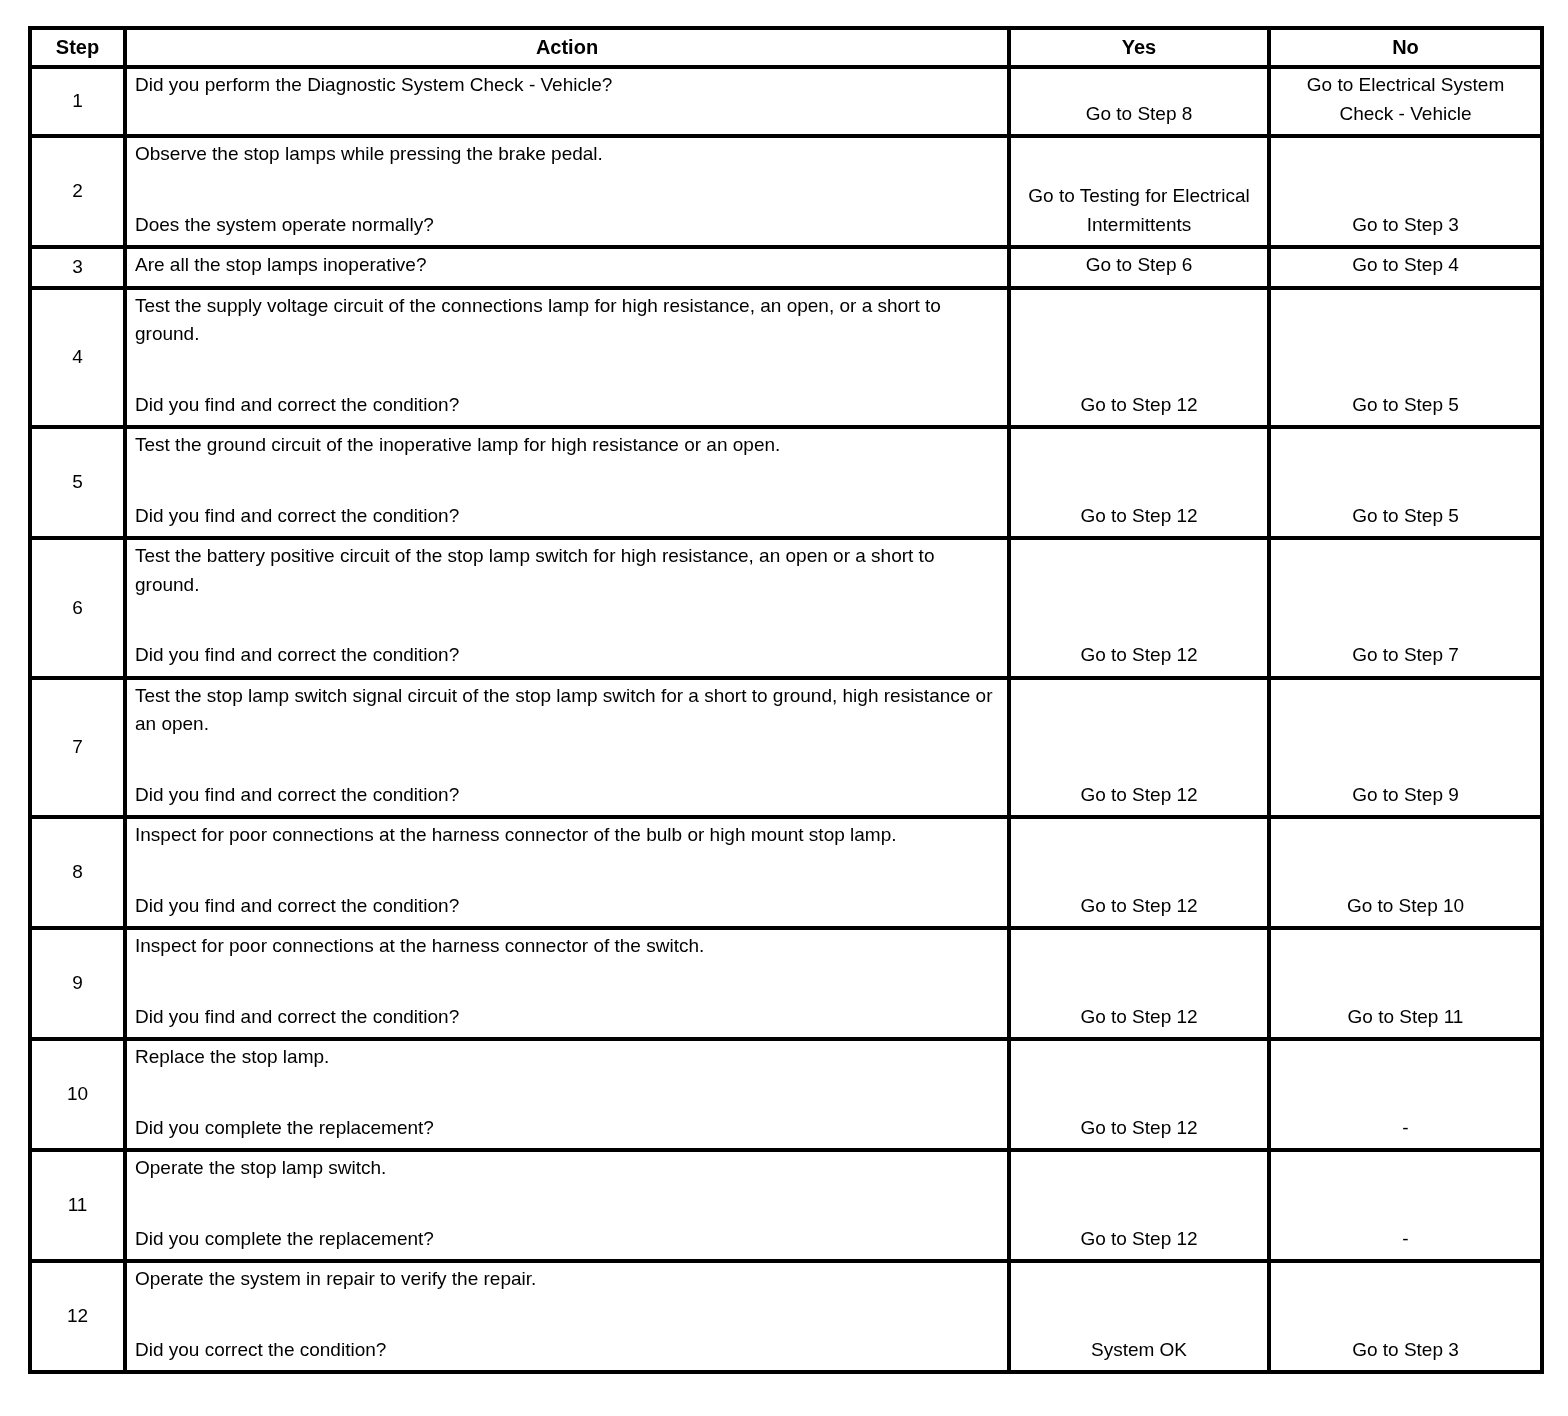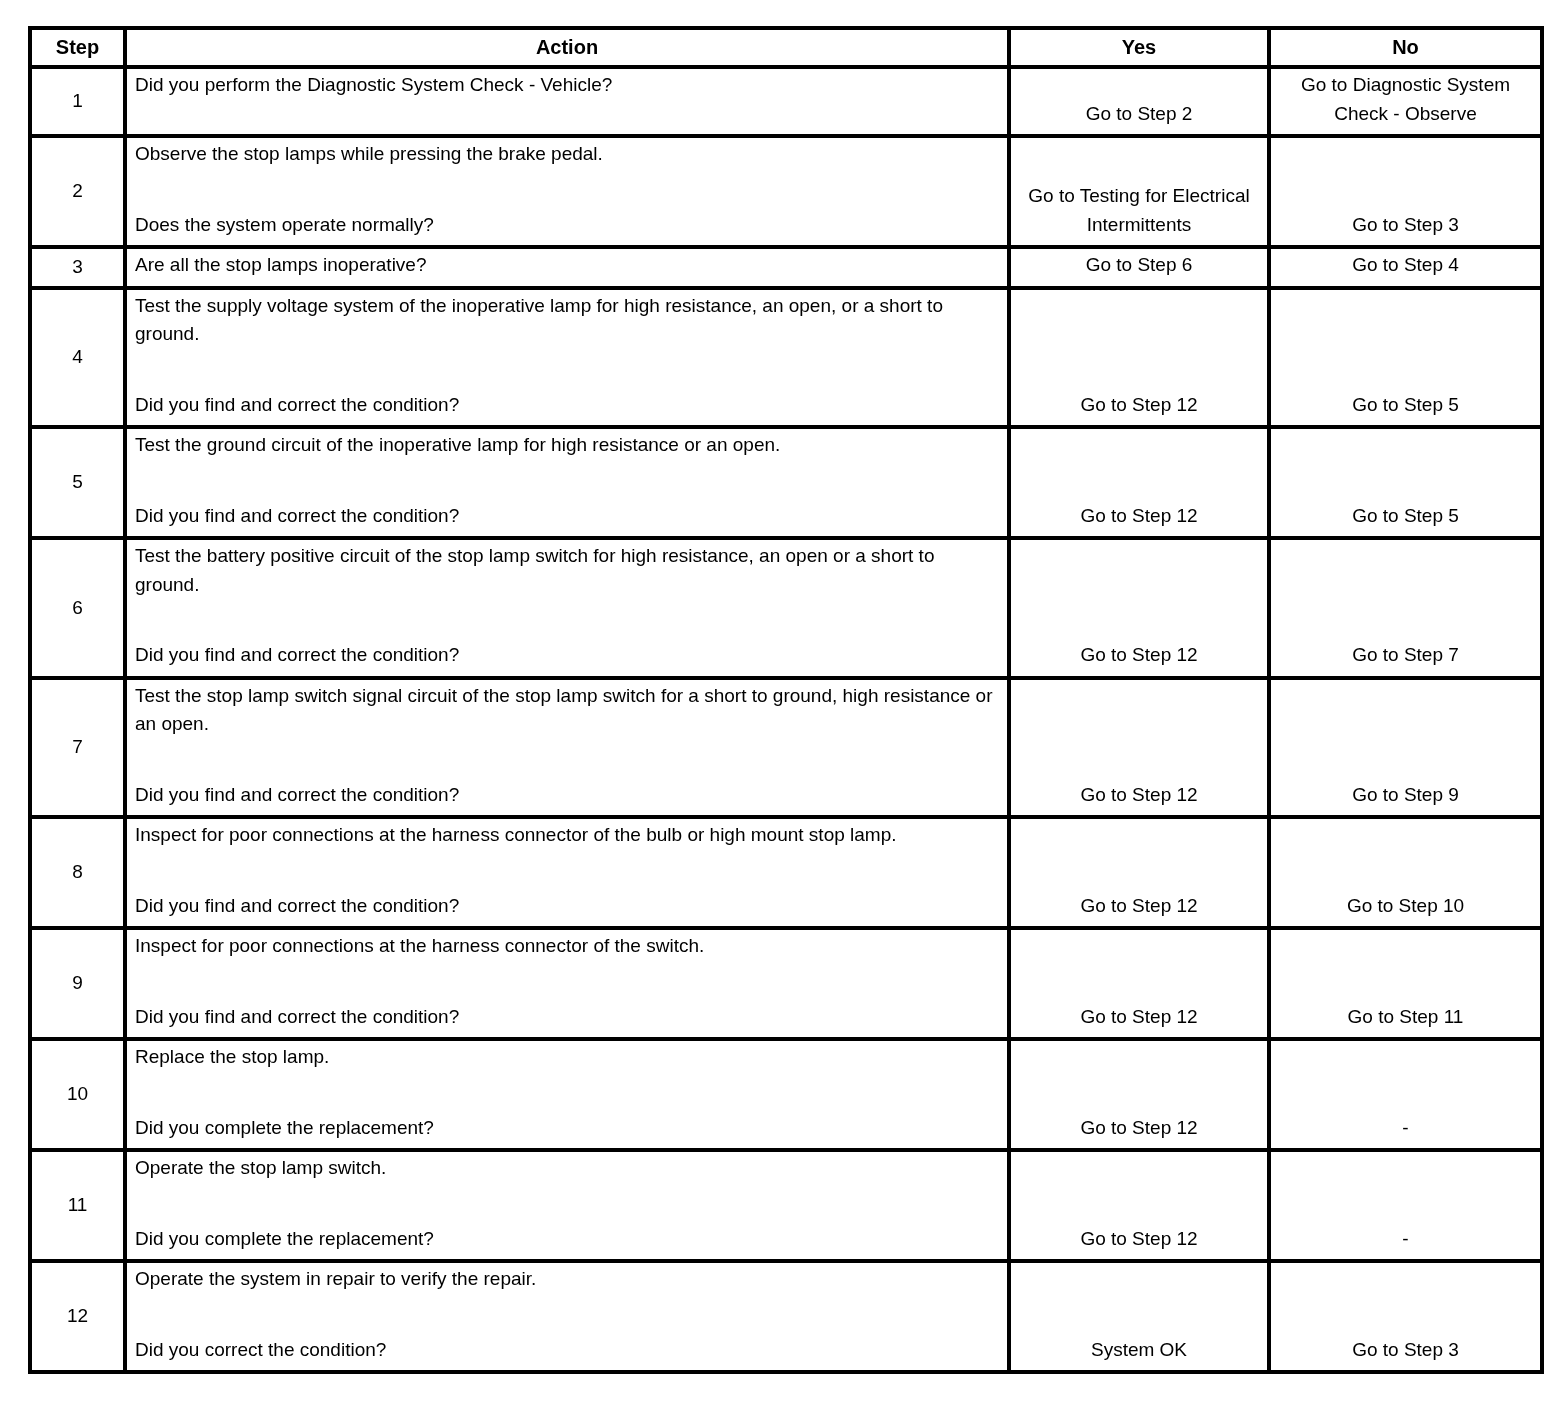--- a/index.html
+++ b/index.html
@@ -78,22 +78,22 @@
         <th>Yes</th>
         <th>No</th>
       </tr>
     </thead>
     <tbody>
         <tr>
           <td class="step">1</td>
           <td class="action">
             <div class="action-main">Did you perform the Diagnostic System Check - Vehicle?</div>
           </td>
-          <td class="yes">Go to Step 2</td>
-          <td class="no">Go to Diagnostic System Check - Observe</td>
+          <td class="yes">Go to Step 8</td>
+          <td class="no">Go to Electrical System Check - Vehicle</td>
         </tr>
         <tr>
           <td class="step">2</td>
           <td class="action">
             <div class="action-main">Observe the stop lamps while pressing the brake pedal.</div>
             <div class="question">Does the system operate normally?</div>
           </td>
           <td class="yes">Go to Testing for Electrical Intermittents</td>
           <td class="no">Go to Step 3</td>
         </tr>
@@ -101,21 +101,21 @@
           <td class="step">3</td>
           <td class="action">
             <div class="action-main">Are all the stop lamps inoperative?</div>
           </td>
           <td class="yes">Go to Step 6</td>
           <td class="no">Go to Step 4</td>
         </tr>
         <tr>
           <td class="step">4</td>
           <td class="action">
-            <div class="action-main">Test the supply voltage system of the inoperative lamp for high resistance, an open, or a short to ground.</div>
+            <div class="action-main">Test the supply voltage circuit of the connections lamp for high resistance, an open, or a short to ground.</div>
             <div class="question">Did you find and correct the condition?</div>
           </td>
           <td class="yes">Go to Step 12</td>
           <td class="no">Go to Step 5</td>
         </tr>
         <tr>
           <td class="step">5</td>
           <td class="action">
             <div class="action-main">Test the ground circuit of the inoperative lamp for high resistance or an open.</div>
             <div class="question">Did you find and correct the condition?</div>

